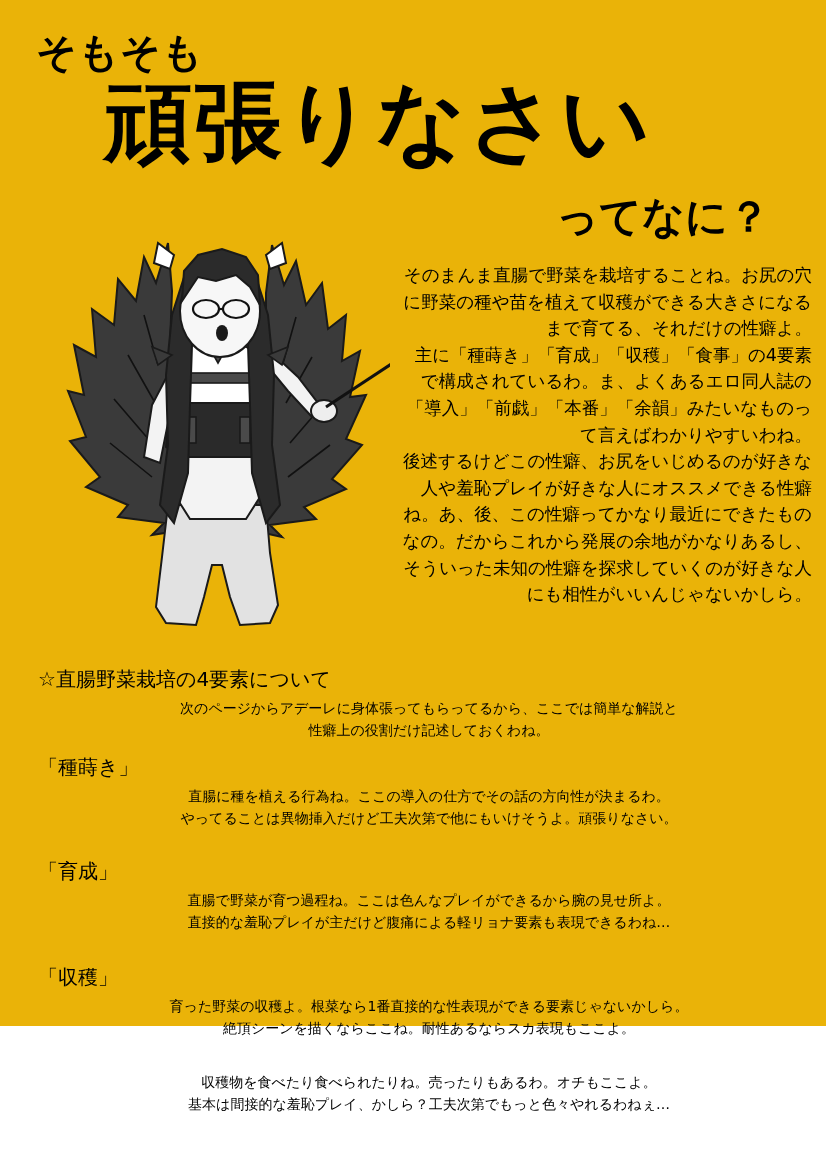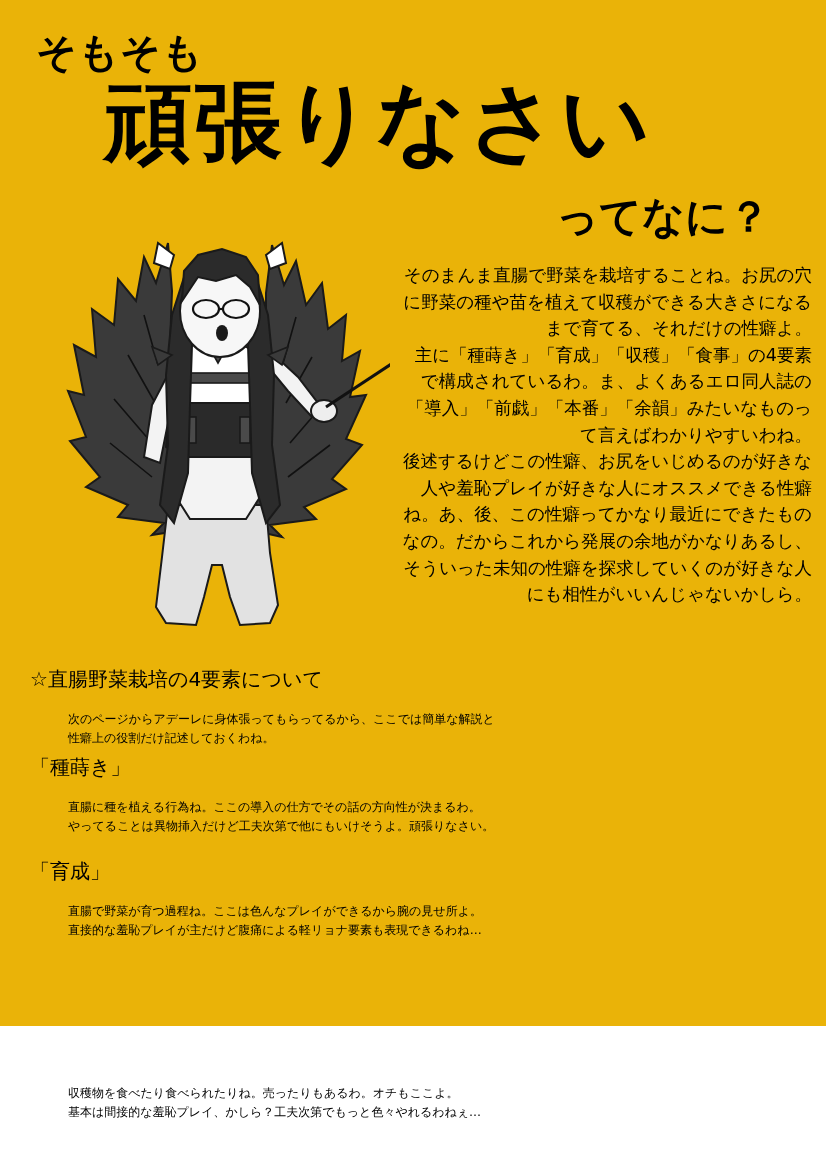--- a/index.html
+++ b/index.html
@@ -81,30 +81,31 @@
   
   .body-section {
     position: absolute;
     left: 26px;
     width: 780px;
   }
   .sec-heading {
     font-size: 20px;
     line-height: 1.5;
     font-weight: normal;
-    margin: 0 0 2px 4px;
+    margin: 0 0 2px 12px;
     white-space: pre-wrap;
   }
   .sec-body {
-    font-size: 12px;
+    font-size: 14px;
     line-height: 1.55;
-    margin: 16px;
+    margin: 4px;
     padding-left: 26px;
     white-space: pre-wrap;
     word-break: break-all;
+    text-align: center;
   }
   .s-intro { top: 664px; }
   .s-0 { top: 752px; }
   .s-1 { top: 856px; }
   .s-2 { top: 962px; }
   .s-3 { top: 1068px; }
 </style>
 </head>
 <body>
 
@@ -213,19 +214,24 @@
     <p class="sec-body">直腸で野菜が育つ過程ね。ここは色んなプレイができるから腕の見せ所よ。
 直接的な羞恥プレイが主だけど腹痛による軽リョナ要素も表現できるわね…</p>
   </div>
 
   <div class="body-section s-0">
     <p class="sec-heading">「種蒔き」</p>
     <p class="sec-body">直腸に種を植える行為ね。ここの導入の仕方でその話の方向性が決まるわ。
 やってることは異物挿入だけど工夫次第で他にもいけそうよ。頑張りなさい。</p>
   </div>
 
+  <div class="body-section s-2">
+    <p class="sec-heading">「収穫」</p>
+    <p class="sec-body">育った野菜の収穫よ。根菜なら1番直接的な性表現ができる要素じゃないかしら。
+絶頂シーンを描くならここね。耐性あるならスカ表現もここよ。</p>
+  </div>
 
   <div class="body-section s-3">
     <p class="sec-body">収穫物を食べたり食べられたりね。売ったりもあるわ。オチもここよ。
 基本は間接的な羞恥プレイ、かしら？工夫次第でもっと色々やれるわねぇ…</p>
   </div>
 
 </div>
 
 </body></html>

